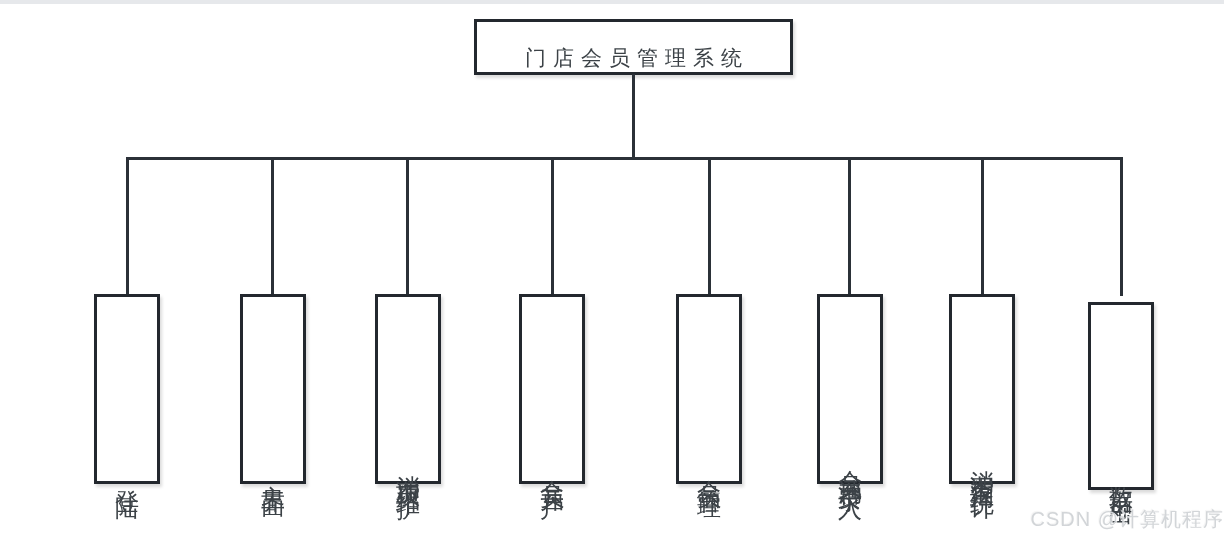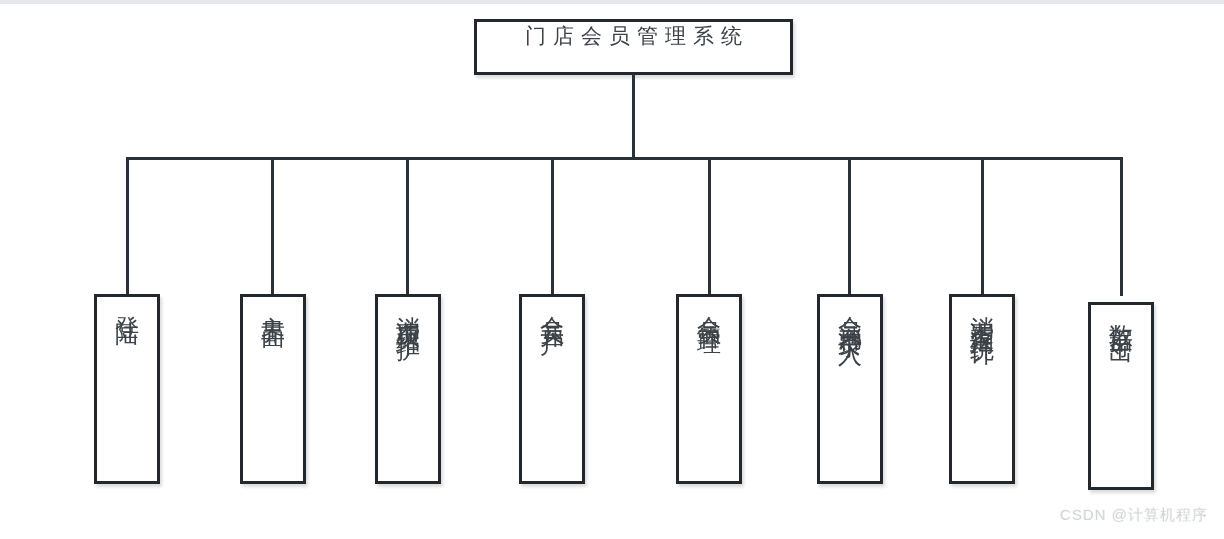--- a/index.html
+++ b/index.html
@@ -21,21 +21,21 @@
     width: 1224px; height: 4px;
     background: var(--strip-color, #e6e8eb);
   }
   .node {
     position: absolute;
     box-sizing: border-box;
     background: #ffffff;
     border: 3px solid var(--border-color, #23282e);
     box-shadow: 2px 3px 3px rgba(0,0,0,0.14);
     display: flex;
-    align-items: flex-start;
+    align-items: flex-end;
     justify-content: center;
     color: var(--text-color, #3c4247);
   }
   .node.root {
     left: 474px; top: 19px;
     width: 319px; height: 56px;
   }
   .node.root .label {
     font-size: 21px;
     letter-spacing: 7px;
@@ -72,22 +72,22 @@
   .drop-0 { left: 126px; }
   .drop-1 { left: 271px; }
   .drop-2 { left: 406px; }
   .drop-3 { left: 551px; }
   .drop-4 { left: 708px; }
   .drop-5 { left: 848px; }
   .drop-6 { left: 981px; }
   .drop-7 { left: 1120px; height: 147px; }
   .watermark {
     position: absolute;
-    right: 16px; top: 506px;
-    font-size: 15px;
+    right: 0; top: 506px;
+    font-size: 20px;
     letter-spacing: 1px;
     color: var(--wm-color, #d2d5d8);
     text-shadow: 1px 1px 1px rgba(255,255,255,0.95), -1px -1px 1px rgba(0,0,0,0.05);
     white-space: nowrap;
   }
 </style>
 </head>
 <body>
 
 <div class="stage" style="--bg-color: #ffffff; --strip-color: #e6e8eb; --line-color: #2b3138; --border-color: #23282e; --text-color: #3c4247; --wm-color: #d2d5d8;">

